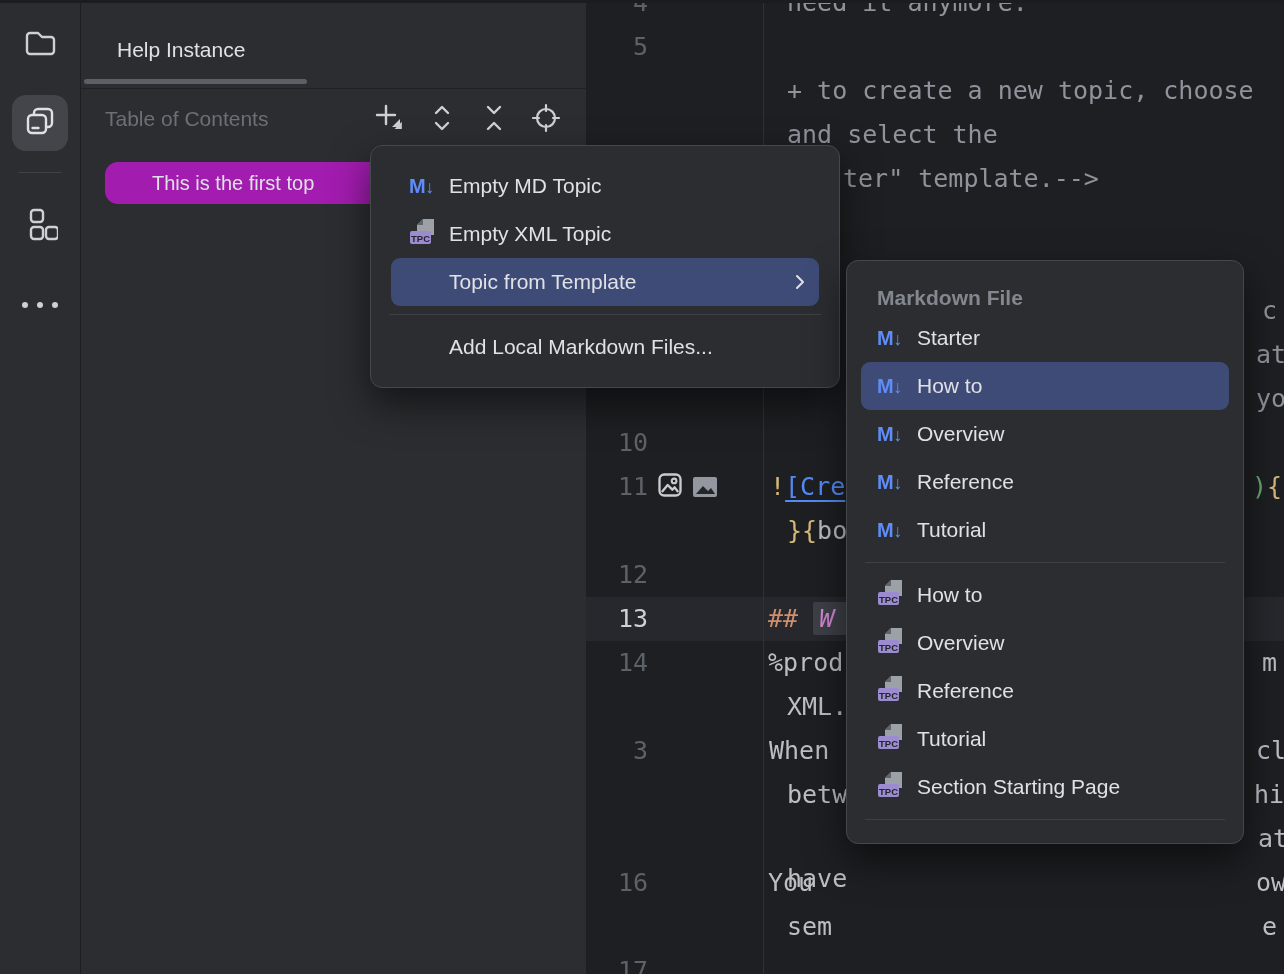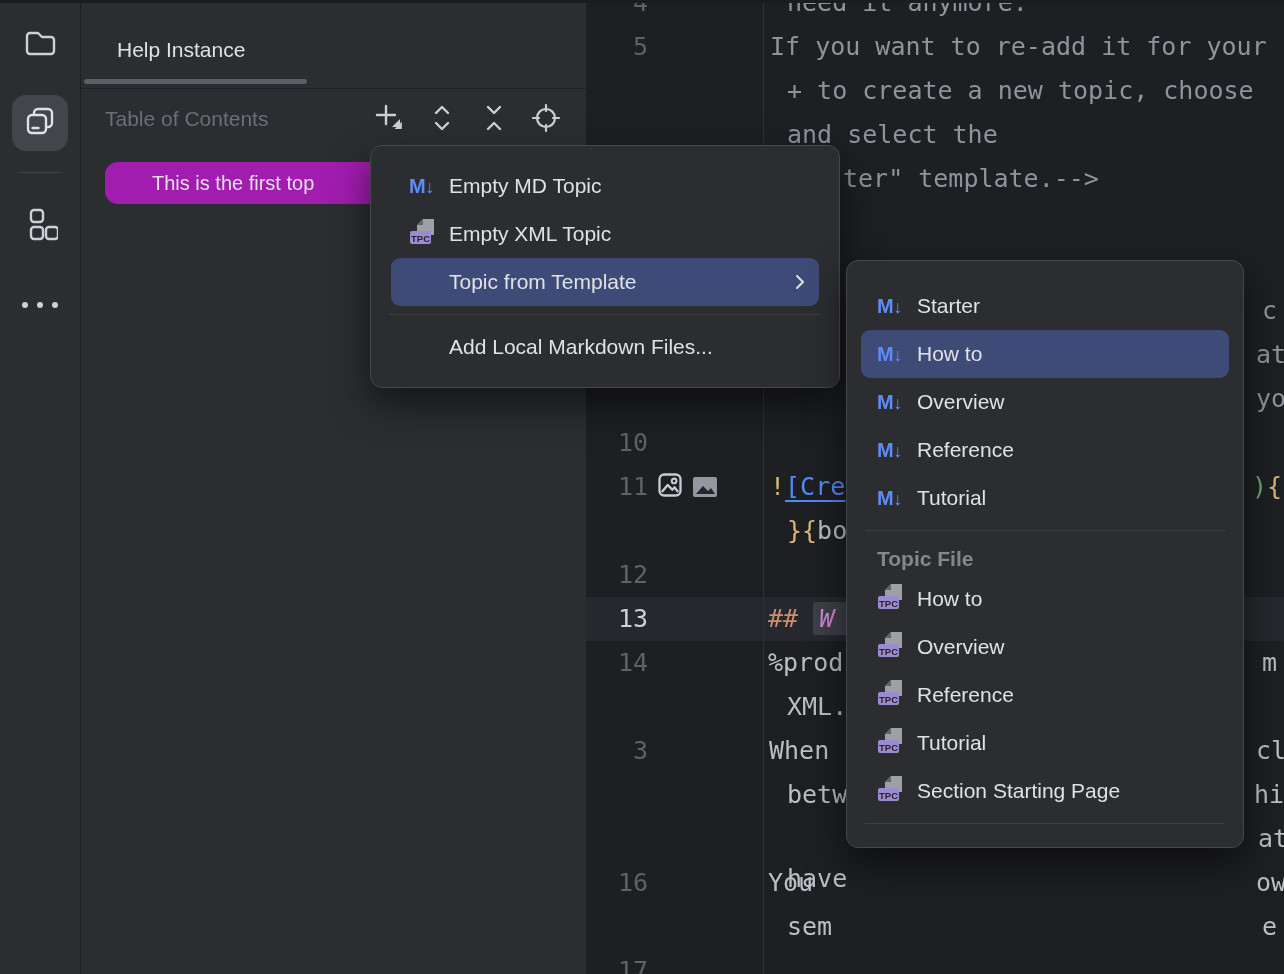--- a/index.html
+++ b/index.html
@@ -82,21 +82,20 @@
       <div class="gnum" style="top: 25px;">5</div>
       <div class="gnum" style="top: 421px;">10</div>
       <div class="gnum" style="top: 465px;">11</div>
       <div class="gnum" style="top: 553px;">12</div>
       <div class="gnum active" style="top: 597px;">13</div>
       <div class="gnum" style="top: 641px;">14</div>
       <div class="gnum" style="top: 729px;">3</div>
       <div class="gnum" style="top: 861px;">16</div>
       <div class="gnum" style="top: 949px;">17</div>
       <div class="frag" style="left: 787px; top: -19px;"><span style="color: rgb(143, 147, 155);">need it anymore.</span></div>
-      <div class="frag" style="left: 770px; top: 25px;"><span style="color: rgb(143, 147, 155);">If you want to re-add it for your</span></div>
       <div class="frag" style="left: 787px; top: 69px;"><span style="color: rgb(143, 147, 155);">+ to create a new topic, choose</span></div>
       <div class="frag" style="left: 787px; top: 113px;"><span style="color: rgb(143, 147, 155);">and select the</span></div>
       <div class="frag" style="left: 843px; top: 157px;"><span style="color: rgb(143, 147, 155);">ter" template.--&gt;</span></div>
       <div class="frag" style="left: 1262px; top: 289px;"><span style="color: rgb(143, 147, 155);">c</span></div>
       <div class="frag" style="left: 1256px; top: 333px;"><span style="color: rgb(143, 147, 155);">at</span></div>
       <div class="frag" style="left: 1256px; top: 377px;"><span style="color: rgb(143, 147, 155);">you</span></div>
       <div class="frag" style="left: 770px; top: 465px;"><span style="color: rgb(213, 183, 120);">!</span><span class="u" style="color: rgb(84, 138, 247);">[Cre</span></div>
       <div class="frag" style="left: 1252px; top: 465px;"><span style="color: rgb(106, 171, 115);">)</span><span style="color: rgb(213, 183, 120);">{</span></div>
       <div class="frag" style="left: 787px; top: 509px;"><span style="color: rgb(213, 183, 120);">}{</span><span style="color: rgb(188, 190, 196);">bo</span></div>
       <div class="frag" style="left: 768px; top: 597px;"><span style="color: rgb(207, 142, 109);">## </span><span class="i wbox" style="color: rgb(210, 134, 211);">W</span></div>
@@ -225,20 +224,21 @@
         </span>
       </div>
       <div class="m-sep"></div>
       <div class="m-item">
         <span class="m-ico"></span>
         <span class="m-label">Add Local Markdown Files...</span>
       </div>
     </div>
 
   <div class="menu" id="menu2">
+      <div class="m2-header">Markdown File</div>
       <div class="m2-item">
         <span class="m2-ico">
           <span class="ico-md">M<span class="arr">↓</span></span>
         </span>
         <span class="m-label">Starter</span>
       </div>
       <div class="m2-item hl">
         <span class="m2-ico">
           <span class="ico-md">M<span class="arr">↓</span></span>
         </span>
@@ -256,21 +256,20 @@
         </span>
         <span class="m-label">Reference</span>
       </div>
       <div class="m2-item">
         <span class="m2-ico">
           <span class="ico-md">M<span class="arr">↓</span></span>
         </span>
         <span class="m-label">Tutorial</span>
       </div>
       <div class="m-sep"></div>
-      <div class="m2-header second">Topic File</div>
       <div class="m2-item">
         <span class="m2-ico">
           <span><svg width="26" height="28" viewBox="0 0 26 28">
               <path d="M14 1 L25 1 L25 17 L8 17 L8 7 Z" fill="#9ca1a8"></path>
               <path d="M14 1 L8 7 L14 7 Z" fill="#60646b"></path>
               <rect x="1" y="13" width="21" height="13" rx="2" fill="#9c8bd0"></rect>
               <text x="11.5" y="23.5" text-anchor="middle" font-size="9.5" font-weight="bold" fill="#23252a" font-family="Liberation Sans, sans-serif">TPC</text>
             </svg></span>
         </span>
         <span class="m-label">How to</span>

